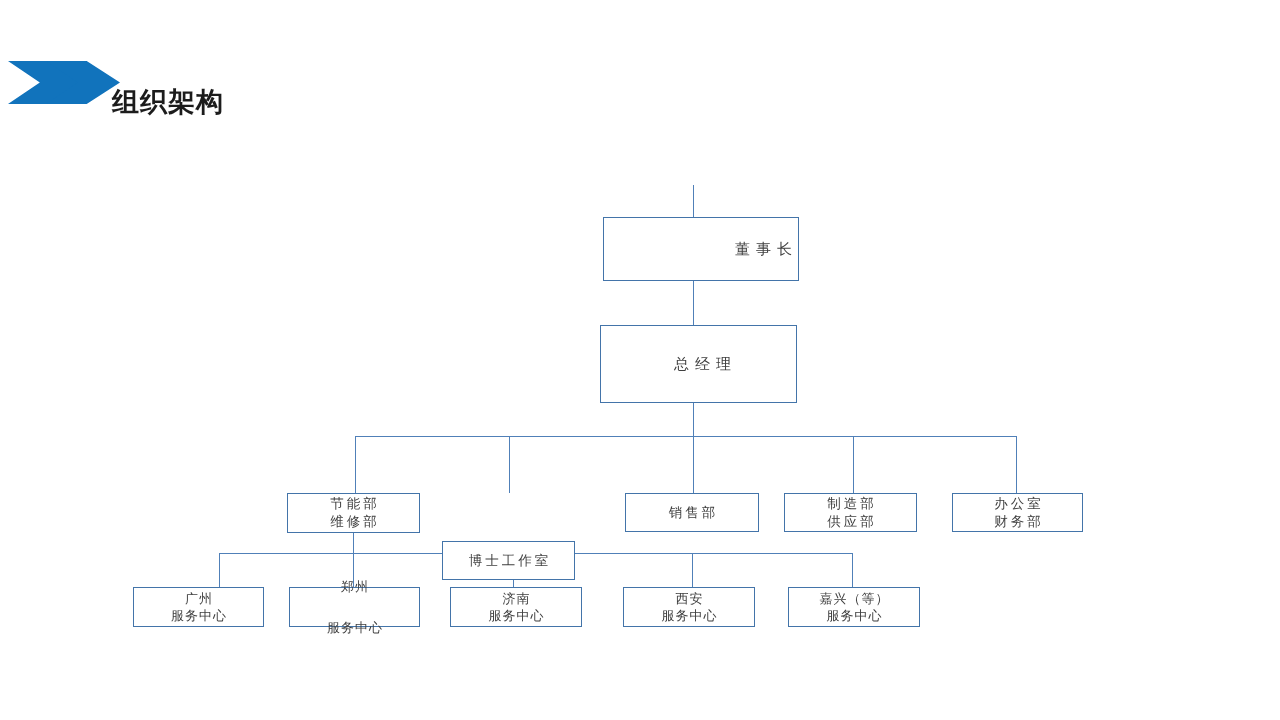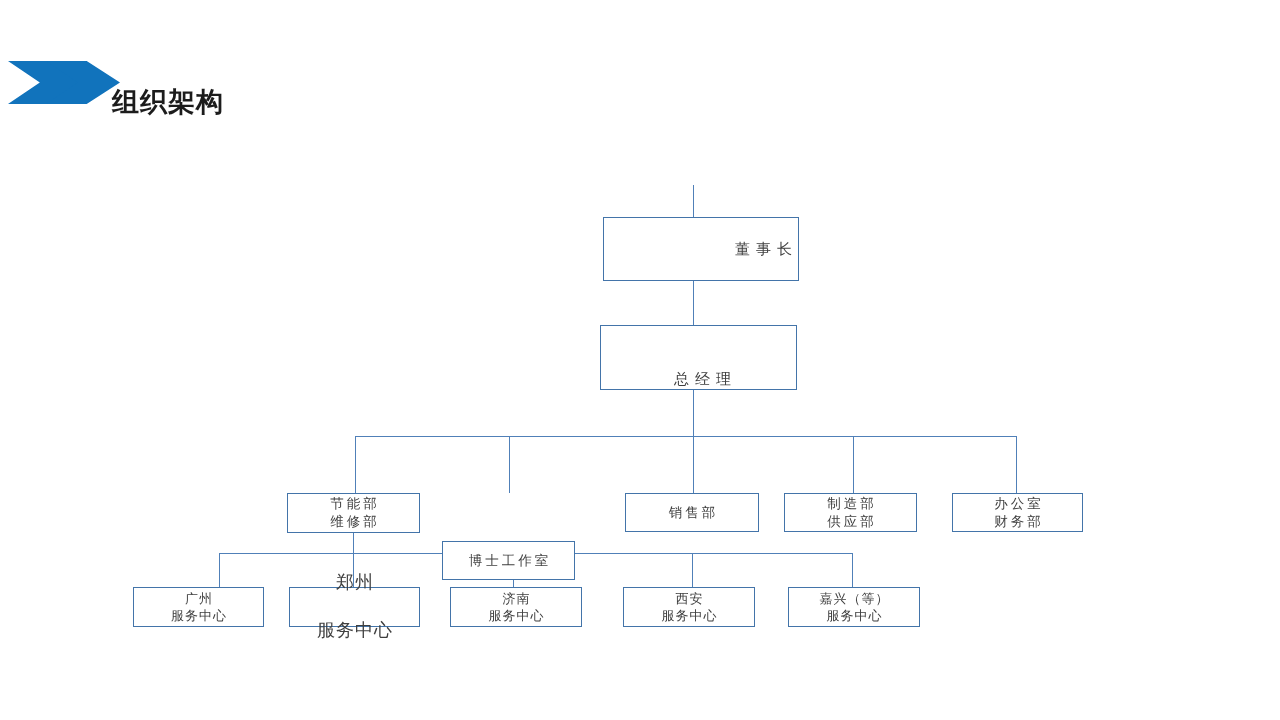--- a/index.html
+++ b/index.html
@@ -89,21 +89,21 @@
       <div class="conn v" style="left: 353px; top: 533px; height: 21px;"></div>
       <div class="conn h" style="left: 219px; top: 553px; width: 633px;"></div>
       <div class="conn v" style="left: 219px; top: 553px; height: 34px;"></div>
       <div class="conn v" style="left: 353px; top: 553px; height: 34px;"></div>
       <div class="conn v" style="left: 513px; top: 553px; height: 34px;"></div>
       <div class="conn v" style="left: 692px; top: 553px; height: 34px;"></div>
       <div class="conn v" style="left: 852px; top: 553px; height: 34px;"></div>
       <div class="node" style="left: 603px; top: 217px; width: 196px; height: 64px; font-size: 15px; letter-spacing: 6px; padding-left: 18px; align-items: flex-end;">
         <div class="line">董事长</div>
       </div>
-      <div class="node" style="left: 600px; top: 325px; width: 197px; height: 65px; font-size: 15px; letter-spacing: 6px; padding-left: 14px; justify-content: flex-end;">
+      <div class="node" style="left: 600px; top: 325px; width: 197px; height: 78px; font-size: 15px; letter-spacing: 6px; padding-left: 14px;">
         <div class="line">总经理</div>
       </div>
       <div class="node" style="left: 287px; top: 493px; width: 133px; height: 40px; font-size: 13.5px; letter-spacing: 3px; padding-left: 3px;">
         <div class="line">节能部</div>
         <div class="line">维修部</div>
       </div>
       <div class="node" style="left: 442px; top: 493px; width: 133px; height: 39px; font-size: 13.5px; letter-spacing: 3px; padding-left: 3px; margin-top: 48px;">
         <div class="line">博士工作室</div>
       </div>
       <div class="node" style="left: 625px; top: 493px; width: 134px; height: 39px; font-size: 13.5px; letter-spacing: 3px; padding-left: 3px; justify-content: center;">
@@ -114,21 +114,21 @@
         <div class="line">供应部</div>
       </div>
       <div class="node" style="left: 952px; top: 493px; width: 131px; height: 39px; font-size: 13.5px; letter-spacing: 3px; padding-left: 3px; text-align: right;">
         <div class="line">办公室</div>
         <div class="line">财务部</div>
       </div>
       <div class="node" style="left: 133px; top: 587px; width: 131px; height: 40px; font-size: 13px; letter-spacing: 1px; padding-left: 1px;">
         <div class="line">广州</div>
         <div class="line">服务中心</div>
       </div>
-      <div class="node" style="left: 289px; top: 587px; width: 131px; height: 40px; font-size: 18px; letter-spacing: 1px; padding-left: 1px; gap: 24px;">
+      <div class="node" style="left: 289px; top: 587px; width: 131px; height: 40px; font-size: 13px; letter-spacing: 1px; padding-left: 1px; gap: 24px;">
         <div class="line">郑州</div>
         <div class="line">服务中心</div>
       </div>
       <div class="node" style="left: 450px; top: 587px; width: 132px; height: 40px; font-size: 13px; letter-spacing: 1px; padding-left: 1px;">
         <div class="line">济南</div>
         <div class="line">服务中心</div>
       </div>
       <div class="node" style="left: 623px; top: 587px; width: 132px; height: 40px; font-size: 13px; letter-spacing: 1px; padding-left: 1px;">
         <div class="line">西安</div>
         <div class="line">服务中心</div>

